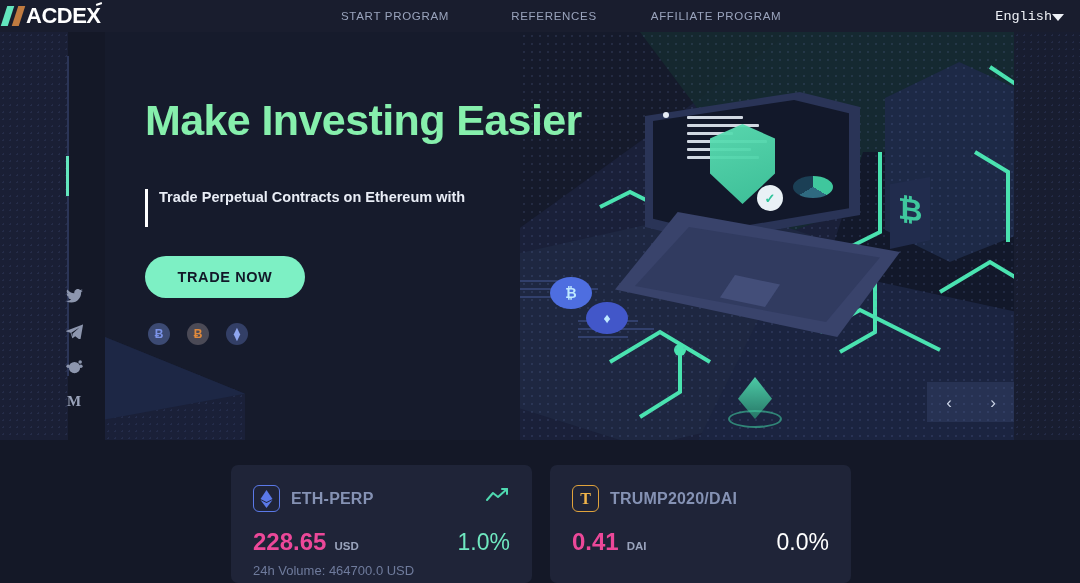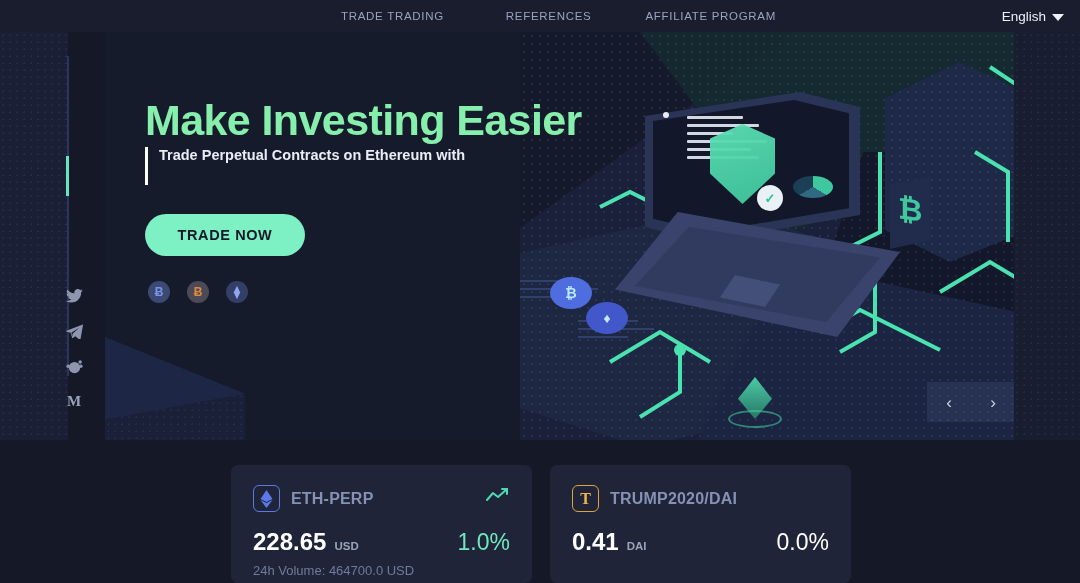--- a/index.html
+++ b/index.html
@@ -44,22 +44,22 @@
   }
   .nav a{
     color:#9aa4bd; font-size:11.5px; letter-spacing:0.7px;
     text-decoration:none; display:block;
   }
   .nav .sp1{ width:62px; }
   .nav .sp2{ width:54px; }
 
   .lang{
     position:absolute; right:16px; top:0; height:32px;
-    display:flex; align-items:center; gap:6px;
-    color:#eef1f7; font-size:13.5px;
+    display:flex; align-items:center; gap:0;
+    color:#eef1f7; font-size:13.5px;font-family:Liberation Mono, monospace;
   }
   .lang .caret{
     width:0;height:0;border-left:6px solid transparent;border-right:6px solid transparent;
     border-top:7px solid #eef1f7; margin-top:2px;
   }
 
   
   .rail{
     position:absolute; left:0; top:32px; width:68px; height:408px;
     background:#1a1f35;
@@ -258,21 +258,21 @@
     z-index:15;
   }
 
   
   .hero-text{ position:absolute; left:145px; top:95px; z-index:25; }
   .h1{
     font-size:43px; font-weight:bold; color:#86efac; letter-spacing:-0.6px;
     line-height:50px; white-space:nowrap;
   }
   .sub{
-    padding-left:14px; position:relative;
+    margin-top:42px; padding-left:14px; position:relative;
     font-size:14.5px; font-weight:bold; line-height:21px; color:#e9edf6;
   }
   .sub:before{
     content:""; position:absolute; left:0; top:2px; width:3px; height:38px; background:#ffffff;
   }
   .sub .hl{ color:#4fd9b0; }
   .cta{
     margin-top:48px; width:160px; height:42px; border-radius:21px;
     background:#7df0c4; color:#121828; border:none;
     font-size:14.5px; font-weight:bold; letter-spacing:0.6px; cursor:pointer;
@@ -302,36 +302,46 @@
     display:flex;align-items:center;justify-content:center;
   }
   .badge.eth{ border-color:#5b79e8; }
   .badge.trump{ border-color:#e0a33c; }
   .badge .t{ color:#f0b44a; font-size:16px; font-weight:bold; font-family:"Liberation Serif", serif;}
   .pair{ font-size:16px; font-weight:bold; color:#8592b4; letter-spacing:.2px; }
   .trend{
     position:absolute; right:22px; top:22px; width:24px; height:16px; color:#4fd9b0;
   }
   .row2{ display:flex; align-items:baseline; margin-top:16px; }
-  .price{ font-size:24px; font-weight:bold; color:#ffffff; }
+  .price{ font-size:24px; font-weight:bold; color:#ec4899; }
   .unit{ font-size:11.5px; color:#9aa4bd; margin-left:8px; font-weight:bold; }
   .pct{ margin-left:auto; font-size:23px; font-weight:normal; }
   .pct.up{ color:#6fe8c0; }
   .pct.flat{ color:#ffffff; }
   .vol{ margin-top:6px; font-size:13px; color:#6d7characters; }
   .vol{ margin-top:7px; font-size:13px; color:#6f7b9c; }
 </style>
 </head>
 <body>
 
 <div class="header">
 
+  <div class="logo">
+    <span class="slash s1">
+        <i></i>
+      </span>
+    <span class="slash s2">
+        <i></i>
+      </span>
+    <span class="word">ACDEX</span>
+    <span class="tick"></span>
+  </div>
 
   <div class="nav">
-    <a href="#">TRADE TRADING</a>
+    <a href="#">START PROGRAM</a>
     <span class="sp1"></span>
     <a href="#">REFERENCES</a>
     <span class="sp2"></span>
     <a href="#">AFFILIATE PROGRAM</a>
   </div>
 
   <div class="lang">
     <span>English</span>
     <span class="caret"></span>
   </div>

